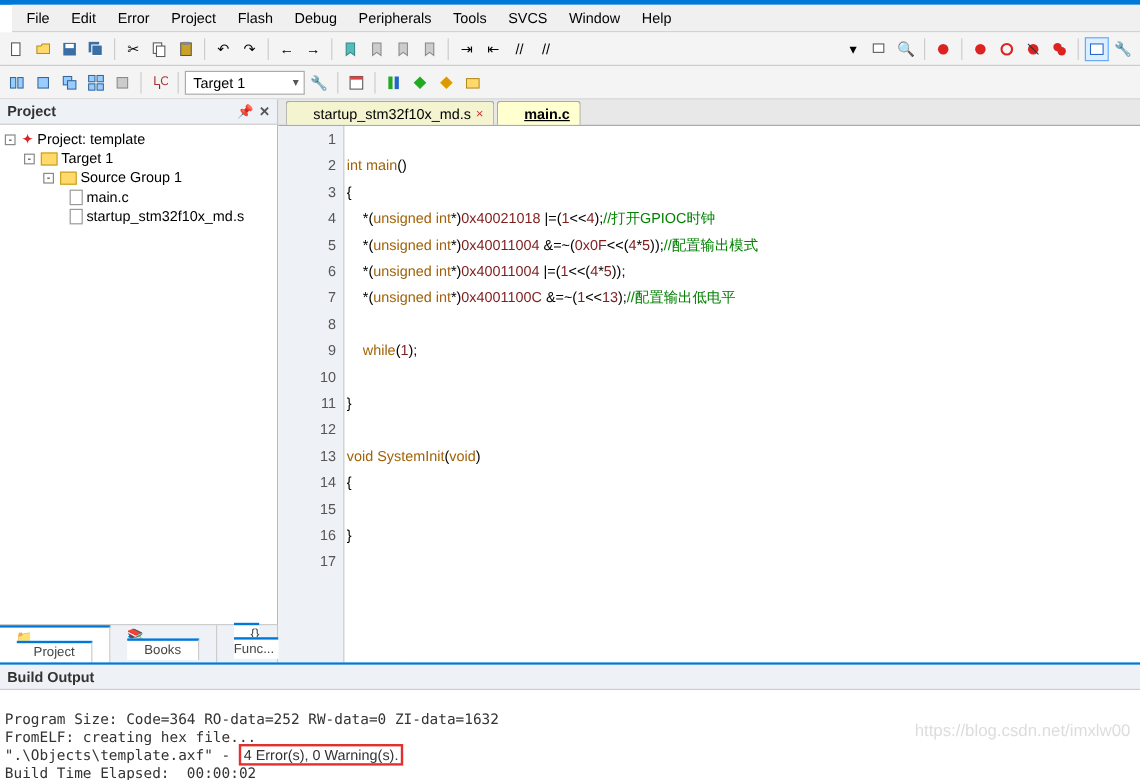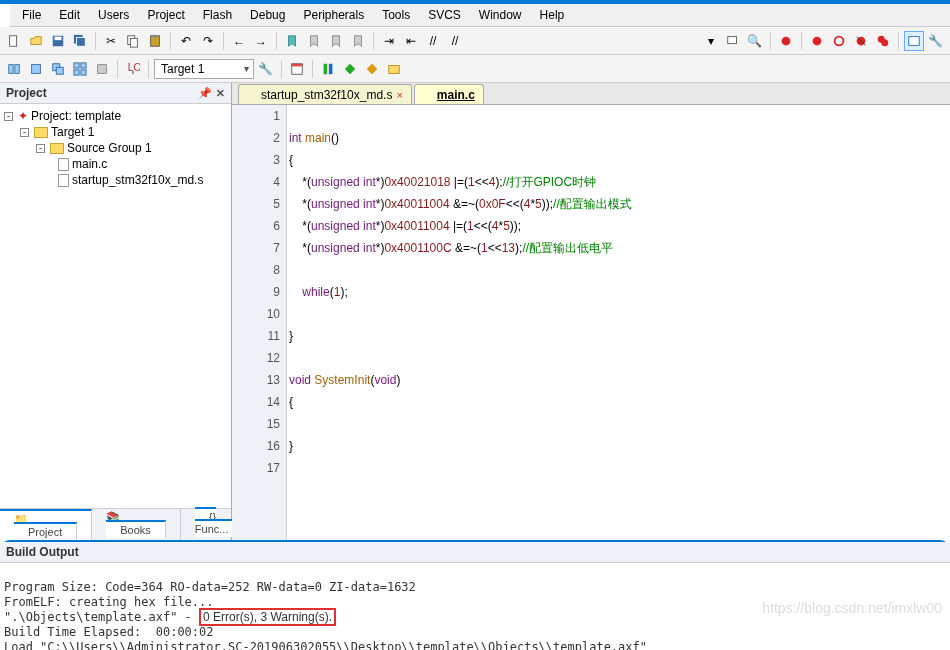--- a/index.html
+++ b/index.html
@@ -25,40 +25,40 @@
 .panel-tabs span { padding:2px 14px; border-right:1px solid #ccc; font-size:11px; color:#444; }
 .panel-tabs span:first-child { background:#fff; border-top:2px solid #0078d7; }
 .editor-area { flex:1; display:flex; flex-direction:column; min-width:0; }
 .editor-tabs { display:flex; background:#e8e8e8; border-bottom:1px solid #aaa; height:22px; align-items:flex-end; padding-left:6px; gap:2px; }
 .editor-tab { display:flex; align-items:center; gap:4px; padding:2px 8px; background:#f4f4d0; border:1px solid #aaa; border-bottom:none; border-radius:3px 3px 0 0; font-size:11px; height:20px; }
 .editor-tab.active { background:#ffffd0; font-weight:bold; text-decoration:underline; }
 .editor-tab .x { color:#c33; font-size:11px; }
 .code-area { flex:1; display:flex; font-family:Consolas,"Courier New",monospace; font-size:17px; line-height:22px; overflow:hidden; background:#fff; }
 .gutter { background:#eef2f7; color:#555; text-align:right; padding:0 6px; border-right:1px solid #ccc; user-select:none; min-width:55px; }
 .code { flex:1; white-space:pre; padding-left:2px; overflow:auto; }
-.kw { color:#701a75; }
+.kw { color:#a16207; }
 .num { color:#7f1d1d; }
 .cmt { color:#008000; }
 .fn { color:#a16207; }
-.build-panel { border-top:2px solid #0078d7; display:flex; flex-direction:column; height:110px;border-radius:10px; }
+.build-panel { border-top:2px solid #0078d7; display:flex; flex-direction:column; height:98px; }
 .build-body { flex:1; font-family:Consolas,monospace; font-size:12px; padding:2px 4px; overflow:auto; white-space:pre; color:#333; line-height:15px;margin-top:15px; }
 .hl-red { border:2px solid #e03030; padding:0 2px; }
 .watermark { position:absolute; right:8px; bottom:34px; color:#ddd; font-size:14px; pointer-events:none;text-align:center; }
 svg { width:14px; height:14px; }
 .dot-r{fill:#d22;} .dot-y{fill:#d90;} .dot-g{fill:#2a2;} .dot-b{fill:#26c;}
 </style>
 </head>
 <body>
 
 <div class="titlebar"></div>
 
 <div class="menubar" id="menubar">
     <span>File</span>
     <span>Edit</span>
-    <span>Users</span>
+    <span>Error</span>
     <span>Project</span>
     <span>Flash</span>
     <span>Debug</span>
     <span>Peripherals</span>
     <span>Tools</span>
     <span>SVCS</span>
     <span>Window</span>
     <span>Help</span>
   </div>
 
@@ -326,19 +326,19 @@
     </div>
   </div>
 </div>
 
 <div class="build-panel">
   <div class="panel-header">
     <span>Build Output</span>
   </div>
   <div class="build-body" id="build-body">Program Size: Code=364 RO-data=252 RW-data=0 ZI-data=1632
 FromELF: creating hex file...
-".\Objects\template.axf" - <span class="hl-red">0 Error(s), 3 Warning(s).</span>
+".\Objects\template.axf" - <span class="hl-red">4 Error(s), 0 Warning(s).</span>
 Build Time Elapsed:  00:00:02
 Load "C:\\Users\\Administrator.SC-201906302055\\Desktop\\template\\Objects\\template.axf"
 <span class="hl-red">Erase Done.</span></div>
 </div>
 
 <div class="watermark">https://blog.csdn.net/imxlw00</div>
 
 </body></html>

